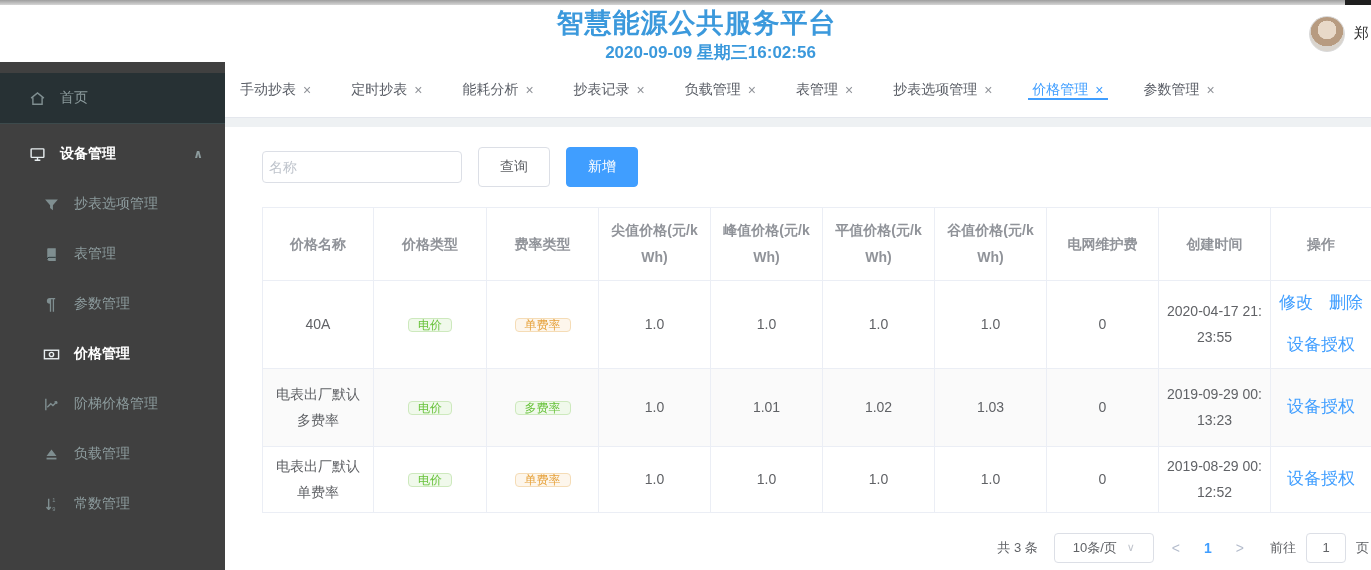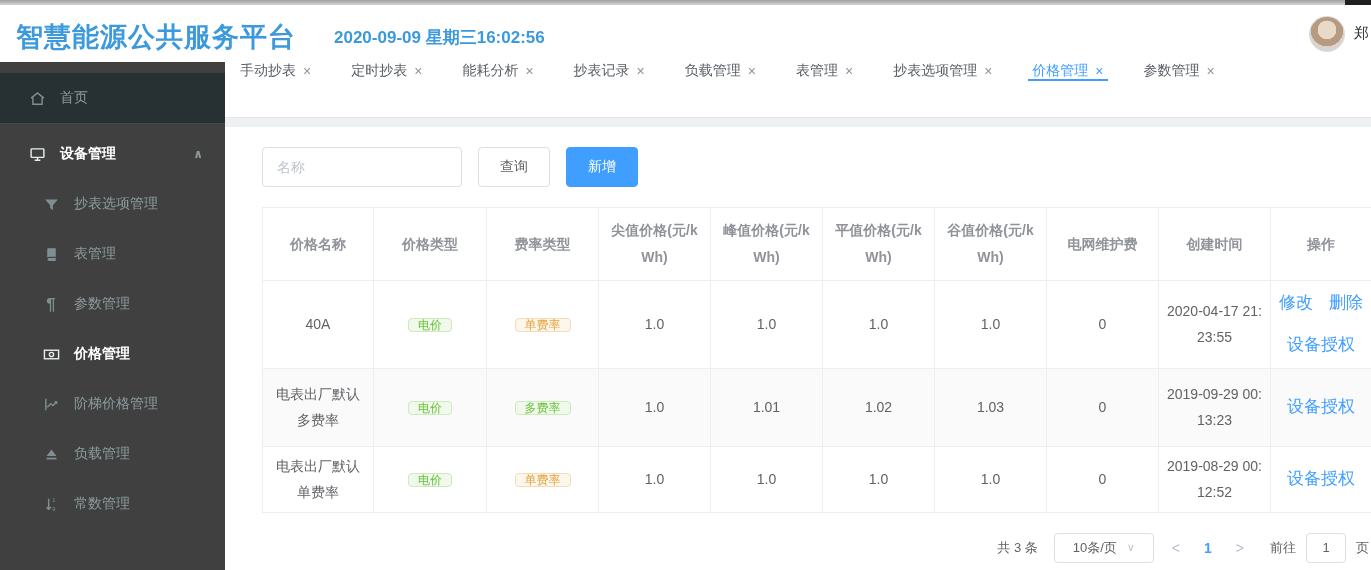--- a/index.html
+++ b/index.html
@@ -6,22 +6,22 @@
   html,body { width:1371px; height:570px; overflow:hidden; background:#fff;
     font-family:"Liberation Sans","DejaVu Sans",sans-serif; }
   .stage { position:relative; width:1371px; height:570px; background:#fff; }
 
   
   .top-strip { position:absolute; top:0; left:0; right:0; height:5px;
     background:linear-gradient(#9e9e9e,#d6d6d6); }
   .top-strip .dark-corner { position:absolute; top:0; right:0; width:26px; height:5px; background:#1f1f1f; }
 
   
-  .header { position:absolute; top:5px; left:6px; right:0; height:65px; background:#fff;
-    border-bottom:1px solid #e8e8e8; display:flex; align-items:center; }
+  .header { position:absolute; top:5px; left:12px; right:0; height:65px; background:#fff;
+    border-bottom:1px solid #e8e8e8; display:flex; align-items:center;flex-direction:column; }
   .brand { margin-left:10px; font-size:27px; font-weight:700; color:#3b99dc; letter-spacing:1px; }
   .datetime { margin-left:38px; font-size:17px; font-weight:700; color:#3b99dc; }
   .user-box { position:absolute; right:2px; top:0; height:57px; display:flex; align-items:center; gap:9px; }
   .avatar { width:36px; height:36px; border-radius:50%; border:1px solid #d9d9d9;
     background:radial-gradient(circle at 50% 38%, #e8d9c8 0 34%, #b79b80 35% 60%, #d9d4cd 61%);
   }
   .user-name { font-size:15px; color:#333; }
 
   
   .sidebar { position:absolute; top:62px; left:0; bottom:0; width:225px; background:#404040; }
@@ -34,34 +34,34 @@
   .side-item.lv2 .ic { margin-right:14px; }
   .side-item.active { color:#ffffff; font-weight:700; }
   .side-item.active .ic { color:#e8eef0; }
   .side-home { background:#273134; margin-top:11px; }
   .side-divider { height:1px; background:#3c4a4c; }
   .chev { margin-left:auto; margin-right:22px; color:#8c9b9d; font-size:12px; }
   .side-item svg { width:17px; height:17px; }
 
   
   .tabbar { position:absolute; top:62px; left:225px; right:0; height:56px; background:#fff;
-    border-bottom:1px solid #e4e7ed; display:flex; align-items:flex-start; padding-left:15px; }
+    border-bottom:1px solid #e4e7ed; display:flex; align-items:center; padding-left:15px; }
   .tab { position:relative; display:flex; align-items:center; gap:7px; margin-right:40px;
     font-size:14px; color:#5a5e66; cursor:pointer; white-space:nowrap; }
   .tab .close { font-size:14px; color:#909399; line-height:1; }
   .tab.active { color:#409eff; }
   .tab.active .close { color:#409eff; }
   .tab.active::after { content:""; position:absolute; left:-4px; right:-4px; bottom:-1px; height:2px; background:#409eff; }
 
   
   .content { position:absolute; top:118px; left:225px; right:0; bottom:0; background:#fff; }
   .content-gap { height:9px; background:#eef1f3; }
   .toolbar { display:flex; align-items:center; padding:20px 0 0 37px; gap:16px; }
-  .search-input { width:200px; height:40px; border:1px solid #dcdfe6; border-radius:4px;
-    padding:0 14px; font-size:14px; color:#c2410c; outline:none;
+  .search-input { width:200px; height:32px; border:1px solid #dcdfe6; border-radius:4px;
+    padding:0 6px; font-size:14px; color:#c2410c; outline:none;
     font-family:"Liberation Sans","DejaVu Sans",sans-serif; }
   .search-input::placeholder { color:#bfc4cc; }
   .btn { height:40px; border-radius:4px; font-size:14px; cursor:pointer; border:1px solid #dcdfe6;
     background:#fff; color:#606266; padding:0 21px;
     font-family:"Liberation Sans","DejaVu Sans",sans-serif; }
   .btn.primary { background:#409eff; border-color:#409eff; color:#fff; margin-left:0; }
 
   
   .table-wrap { margin:20px 0 0 37px; }
   table.grid { border-collapse:collapse; table-layout:fixed; width:1109px; font-size:14px; color:#606266; }

